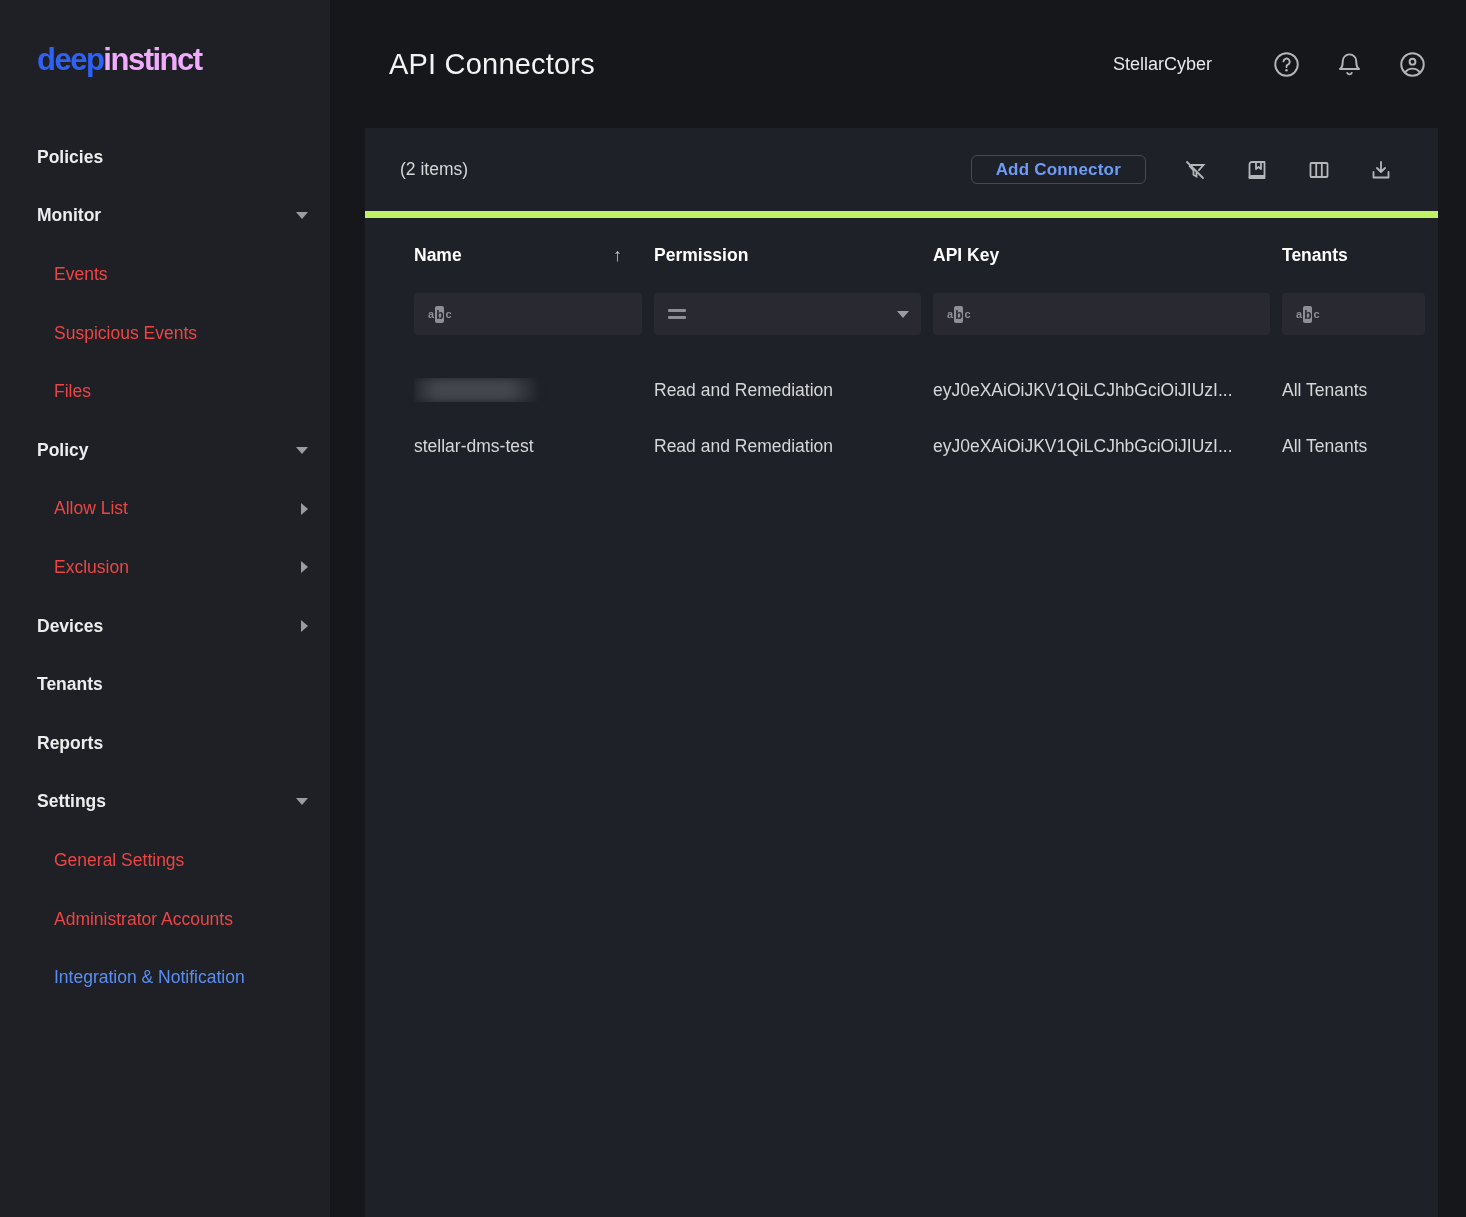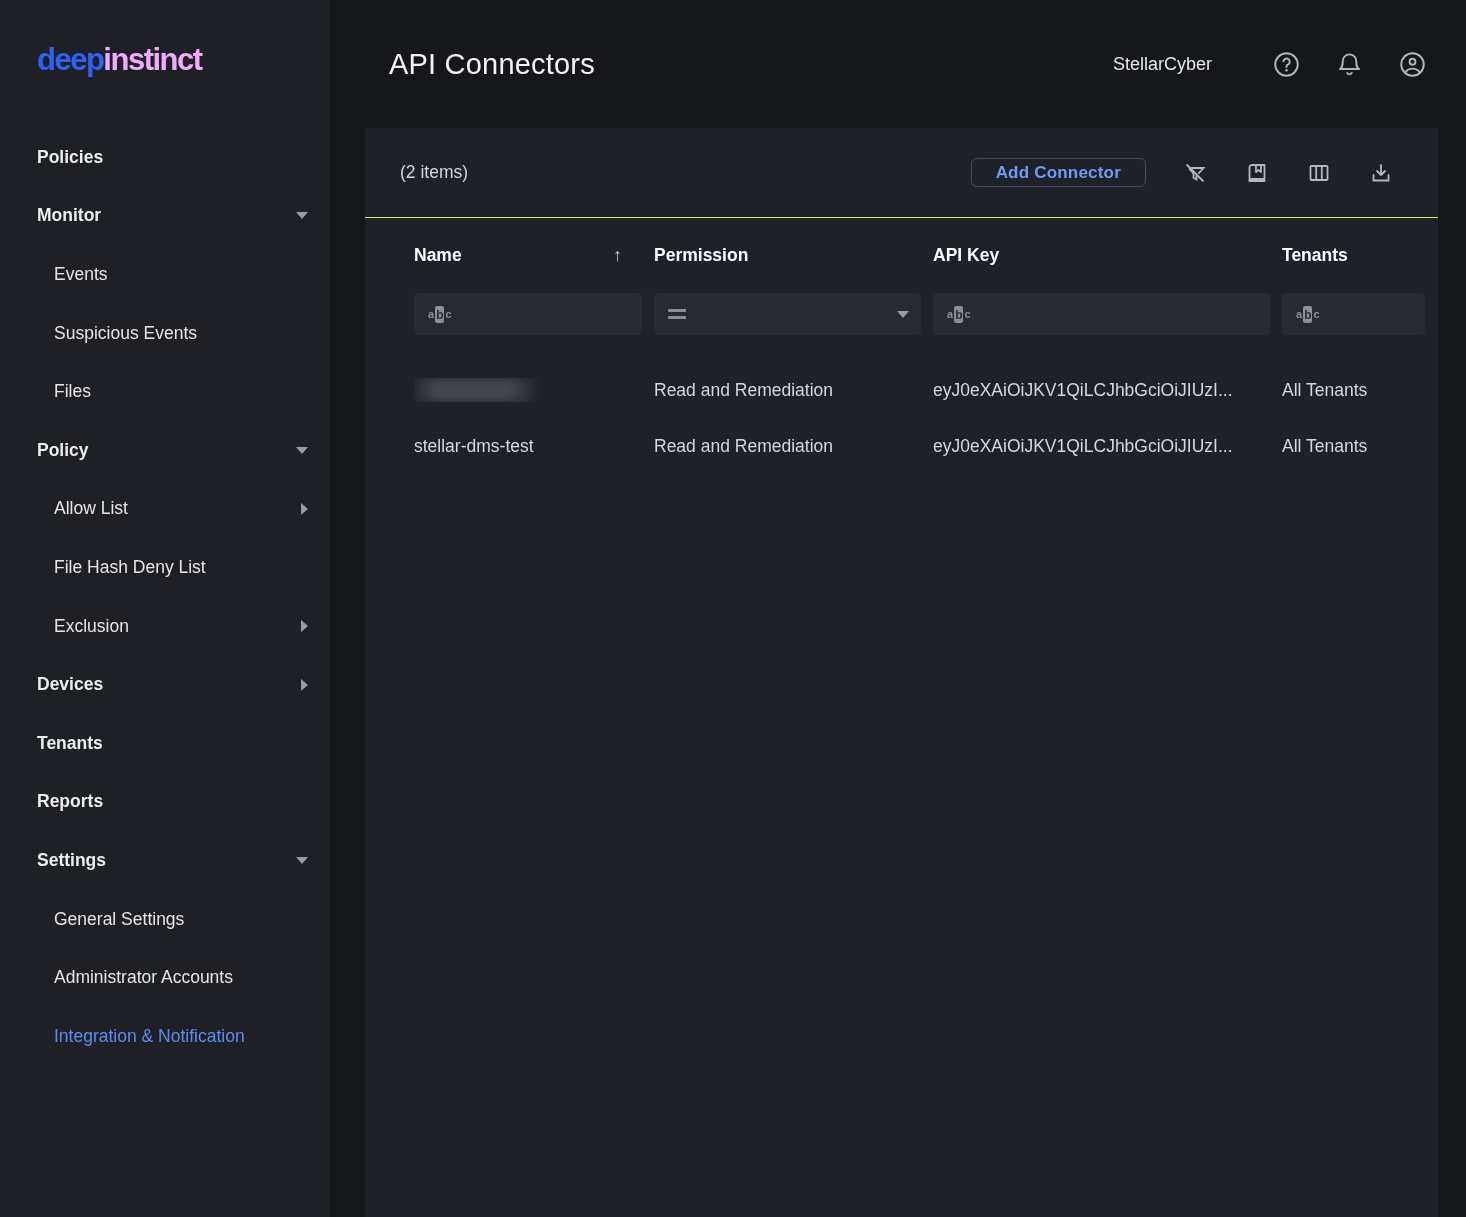--- a/index.html
+++ b/index.html
@@ -18,21 +18,21 @@
   }
   .logo { padding:44px 0 0 37px; font-size:31px; font-weight:700; letter-spacing:-1.5px; line-height:32px; }
   .logo .deep { color:#2e62f6; }
   .logo .instinct { color:#f0abfc; }
   .nav { position:absolute; left:0; top:128px; right:0; }
   .nav-item {
     height:58.6px; display:flex; align-items:center; position:relative;
     padding-left:37px; padding-right:22px; cursor:pointer;
   }
   .nav-item.lvl1 { font-size:17.5px; font-weight:700; color:#eceded; }
-  .nav-item.lvl2 { padding-left:54px; font-size:17.5px; font-weight:400; color:#e5e5e5; }
+  .nav-item.lvl2 { padding-left:54px; font-size:17.5px; font-weight:400; color:#ef4444; }
   .nav-item.active { color:#5b8ef2; }
   .chev { margin-left:auto; width:0; height:0; }
   .chev.down { border-left:6px solid transparent; border-right:6px solid transparent; border-top:7px solid #9a9ca2; }
   .chev.right { border-top:6px solid transparent; border-bottom:6px solid transparent; border-left:7px solid #9a9ca2; }
 
   
   .main-header {
     position:absolute; left:330px; top:0; right:0; height:128px; z-index:1;
     display:flex; align-items:center;
   }
@@ -42,21 +42,21 @@
   .hicon { width:27px; height:27px; color:#b3b5b9; cursor:pointer; }
   .hicon svg { width:100%; height:100%; display:block; }
 
   
   .panel {
     position:absolute; left:365px; top:128px; width:1073px; bottom:0;
     background:#1f2128; z-index:1;
   }
   .toolbar {
     height:90px; display:flex; align-items:center;
-    padding:0 45px 0 35px; border-bottom:1px solid #bef264;
+    padding:0 45px 0 35px; border-bottom:7px solid #bef264;
   }
   .items-count { font-size:17.5px; color:#d5d6d8; }
   .add-btn {
     margin-left:auto; height:29px; padding:0 24px;
     background:transparent; border:1px solid #484b53; border-radius:6px;
     color:#6e9cf8; font-size:17px; font-weight:700; font-family:inherit;
     cursor:pointer; letter-spacing:0.2px;
   }
   .tb-icons { display:flex; align-items:center; gap:38px; margin-left:37px; }
   .tbicon { width:24px; height:24px; color:#b6b7bb; cursor:pointer; }
@@ -118,23 +118,20 @@
     <div class="nav-item lvl2">
         <span>Files</span>
       </div>
     <div class="nav-item lvl1">
         <span>Policy</span>
         <span class="chev down"></span>
       </div>
     <div class="nav-item lvl2">
         <span>Allow List</span>
         <span class="chev right"></span>
-      </div>
-    <div class="nav-item lvl2">
-        <span>File Hash Deny List</span>
       </div>
     <div class="nav-item lvl2">
         <span>Exclusion</span>
         <span class="chev right"></span>
       </div>
     <div class="nav-item lvl1">
         <span>Devices</span>
         <span class="chev right"></span>
       </div>
     <div class="nav-item lvl1">

